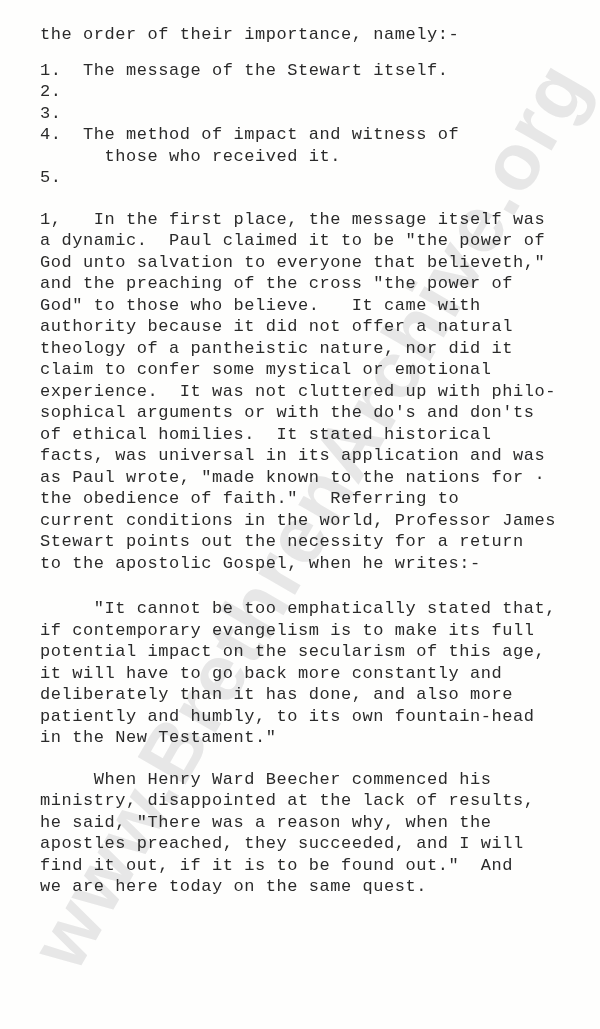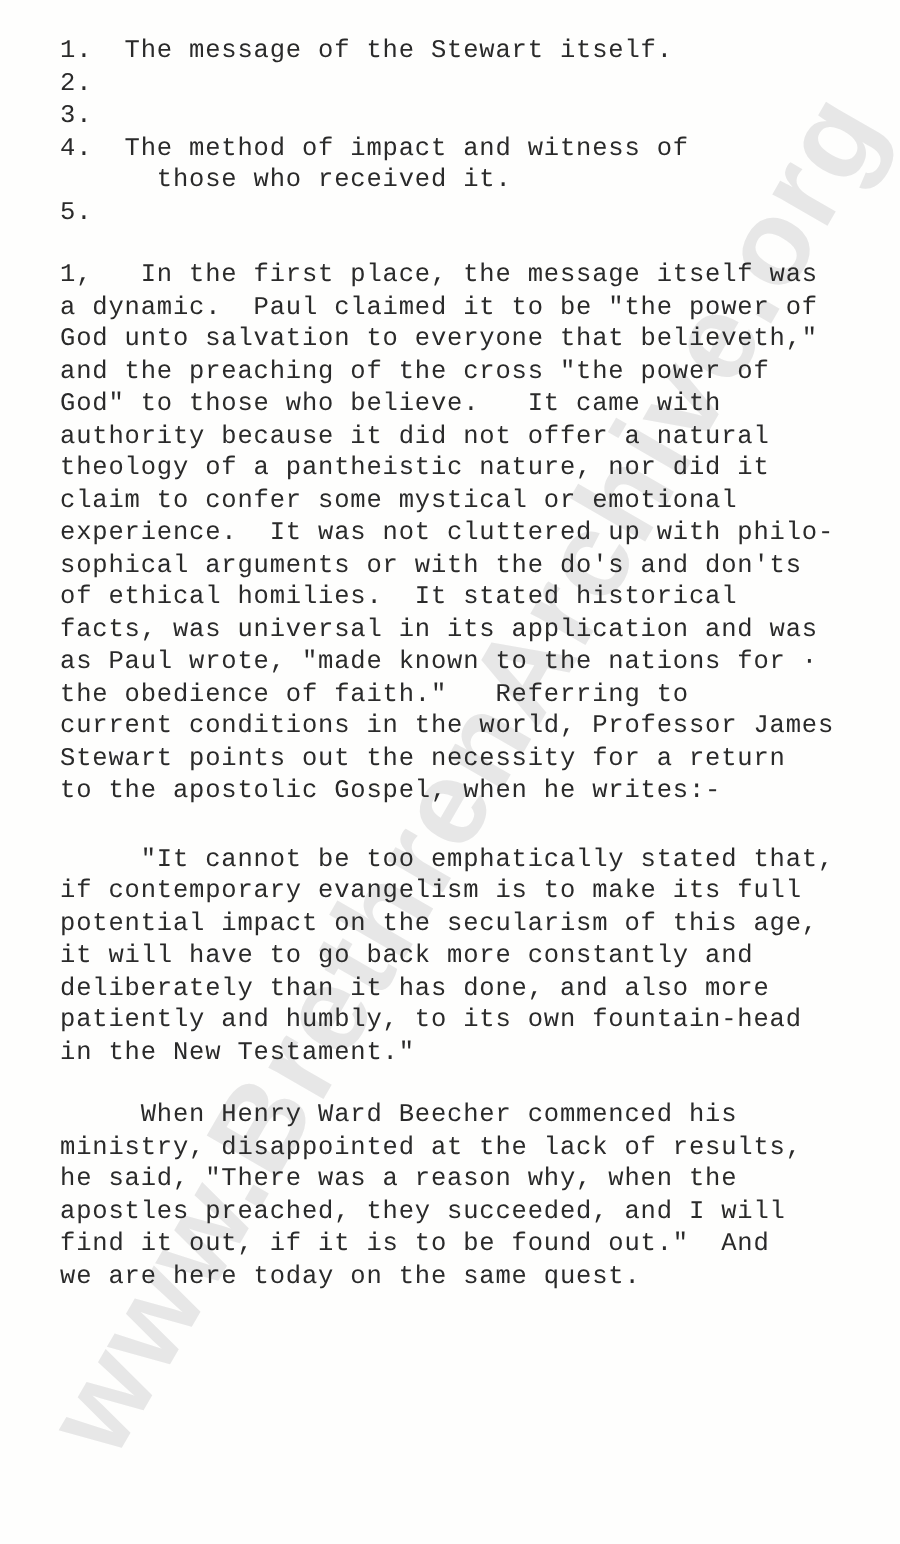--- a/index.html
+++ b/index.html
@@ -50,20 +50,21 @@
 </style>
 </head>
 <body>
 
 <div class="page">
 
   <div class="watermark">www.BrethrenArchive.org</div>
 
   <div class="text-layer">
 
+    <div class="block intro">the order of their importance, namely:-</div>
 
     <div class="numbered-list">
       <div class="list-row">
         <span class="list-num">1.</span>
         <span class="block">The message of the Stewart itself.</span>
       </div>
       <div class="list-row">
         <span class="list-num">2.</span>
       </div>
       <div class="list-row">

